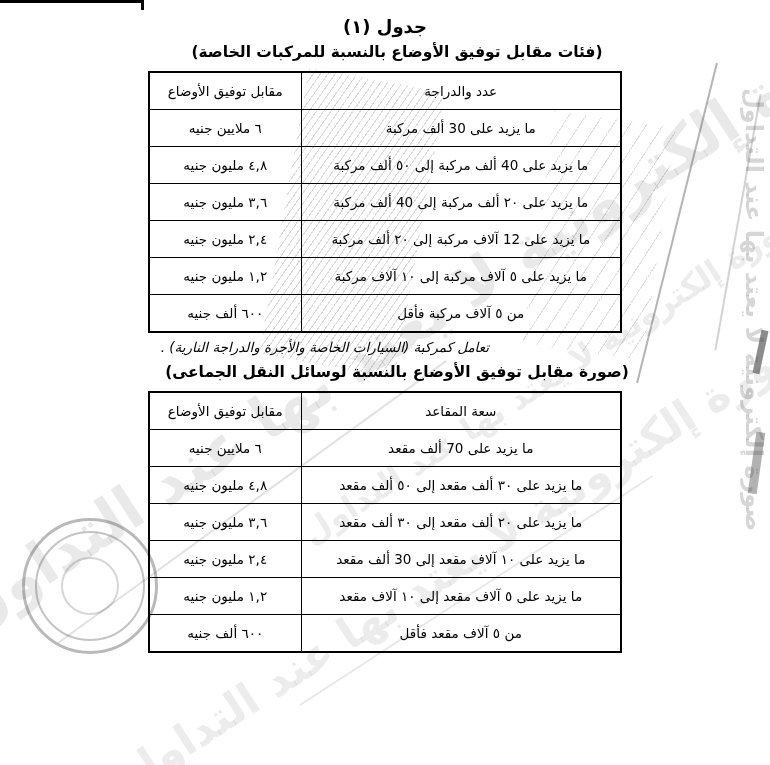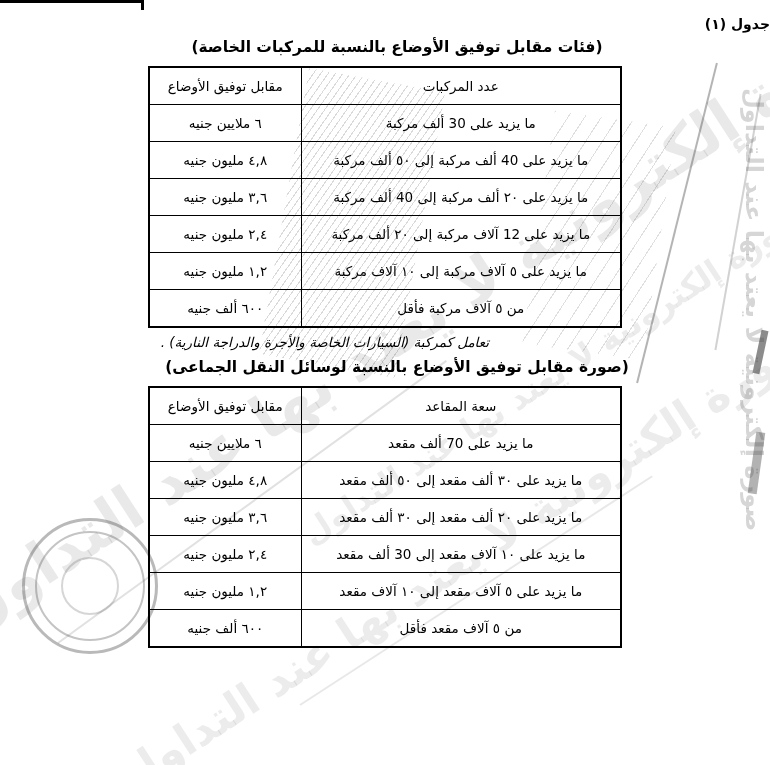--- a/index.html
+++ b/index.html
@@ -49,22 +49,22 @@
 
   .wm-text { position: absolute; font-weight: bold; white-space: nowrap; color: rgba(70,70,70,.12); }
   .wm-1 { left: -60px; top: 588px; font-size: 60px; transform: rotate(-33deg); transform-origin: left top; }
   .wm-2 { left: 110px; top: 758px; font-size: 44px; transform: rotate(-33deg); transform-origin: left top; color: rgba(70,70,70,.10); }
   .wm-3 { left: 295px; top: 520px; font-size: 32px; transform: rotate(-33deg); transform-origin: left top; color: rgba(70,70,70,.10); }
   .wm-vertical { position: absolute; right: 2px; top: 88px; font-size: 24px; writing-mode: vertical-rl; color: rgba(50,50,50,.2); font-weight: bold; }
 
   
   .content { position: relative; z-index: 2; direction: rtl; }
   .doc-title {
-    margin: 16px 0 6px; 
-    font-size: 14px; font-weight: bold;
+    margin: 16px 0 6px; text-align: center;
+    font-size: 18px; font-weight: bold;
   }
   .doc-subtitle {
     margin: 0 0 10px; text-align: center;
     font-size: 15.5px; font-weight: bold; padding-left: 24px;
   }
   table.data-table {
     width: 472px; margin: 0 auto 6px;
     border-collapse: collapse;
     border: 2px solid #000;
     table-layout: fixed;
@@ -121,21 +121,21 @@
       <h1 class="doc-title">جدول (١)</h1>
       <h2 class="doc-subtitle">(فئات مقابل توفيق الأوضاع بالنسبة للمركبات الخاصة)</h2>
 
       <table class="data-table" dir="rtl">
         <colgroup>
             <col class="col-wide">
             <col class="col-narrow">
           </colgroup>
         <thead>
           <tr>
-            <th>عدد المركبات</th>
+            <th>عدد والدراجة</th>
             <th>مقابل توفيق الأوضاع</th>
           </tr>
         </thead>
         <tbody>
             <tr>
               <td>ما يزيد على 30 ألف مركبة</td>
               <td>٦ ملايين جنيه</td>
             </tr>
             <tr>
               <td>ما يزيد على 40 ألف مركبة إلى ٥٠ ألف مركبة</td>

